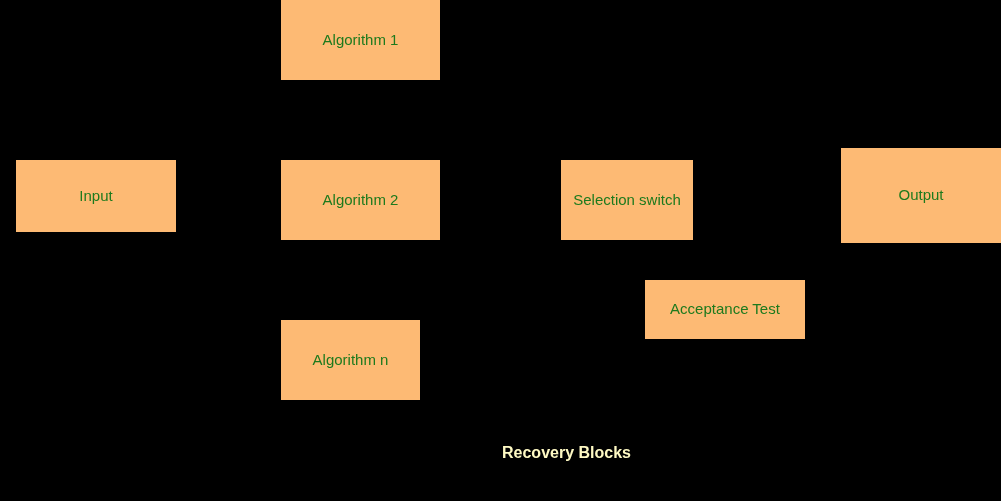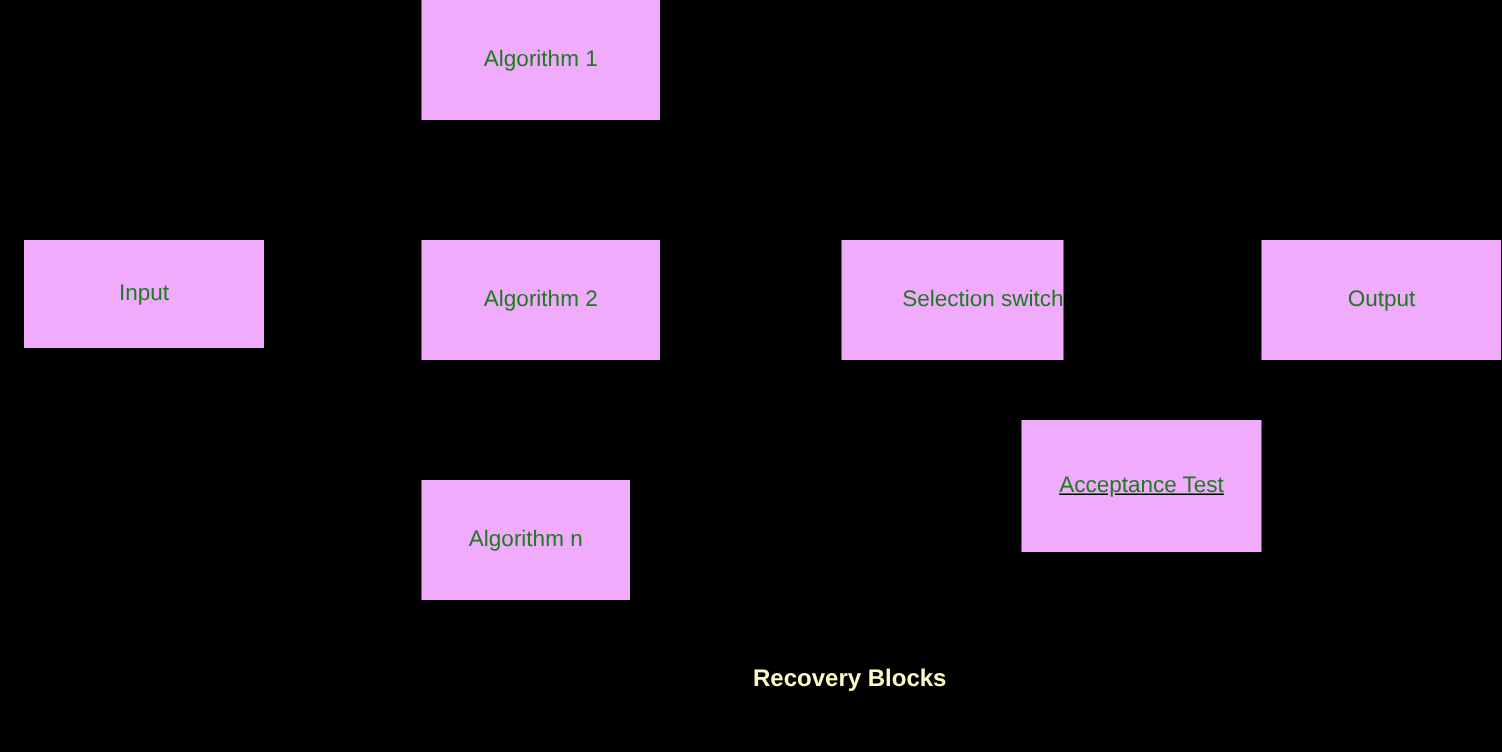--- a/index.html
+++ b/index.html
@@ -11,21 +11,21 @@
   #canvas {
     position: relative;
     width: 1001px;
     height: 501px;
     background: #000000;
     overflow: hidden;
     font-family: "Liberation Sans", sans-serif;
   }
   .node {
     position: absolute;
-    background: #f0abfc;
+    background: #fdba74;
     display: flex;
     align-items: center;
     justify-content: center;
     box-sizing: border-box;
   }
   .node-label {
     color: #1d7a1d;
     font-family: "Liberation Sans", sans-serif;
     font-size: 15px;
     font-weight: normal;
@@ -40,23 +40,23 @@
     font-family: "Liberation Sans", sans-serif;
     font-size: 16px;
     font-weight: bold;
     white-space: nowrap;
     line-height: 1;
   }
   
   #node-algorithm-1   { left: 281px; top: 0px;   width: 159px; height: 80px; }
   #node-input         { left: 16px;   top: 160px; width: 160px; height: 72px; }
   #node-algorithm-2   { left: 281px; top: 160px; width: 159px; height: 80px; }
-  #node-selection     { left: 561px; top: 160px; width: 148px; height: 80px; justify-content: flex-end; }
-  #node-output        { left: 841px; top: 160px; width: 160px; height: 80px; }
-  #node-acceptance    { left: 681px; top: 280px; width: 160px; height: 88px; text-decoration: underline; }
+  #node-selection     { left: 561px; top: 160px; width: 132px; height: 80px; }
+  #node-output        { left: 841px; top: 148px; width: 160px; height: 95px; }
+  #node-acceptance    { left: 645px; top: 280px; width: 160px; height: 59px; }
   #node-algorithm-n   { left: 281px; top: 320px; width: 139px; height: 80px; }
   #diagram-caption    { left: 502px; top: 445px; }
 </style>
 </head>
 <body>
 
 <div id="canvas">
 
   <div class="node" id="node-algorithm-1">
     <span class="node-label">Algorithm 1</span>

